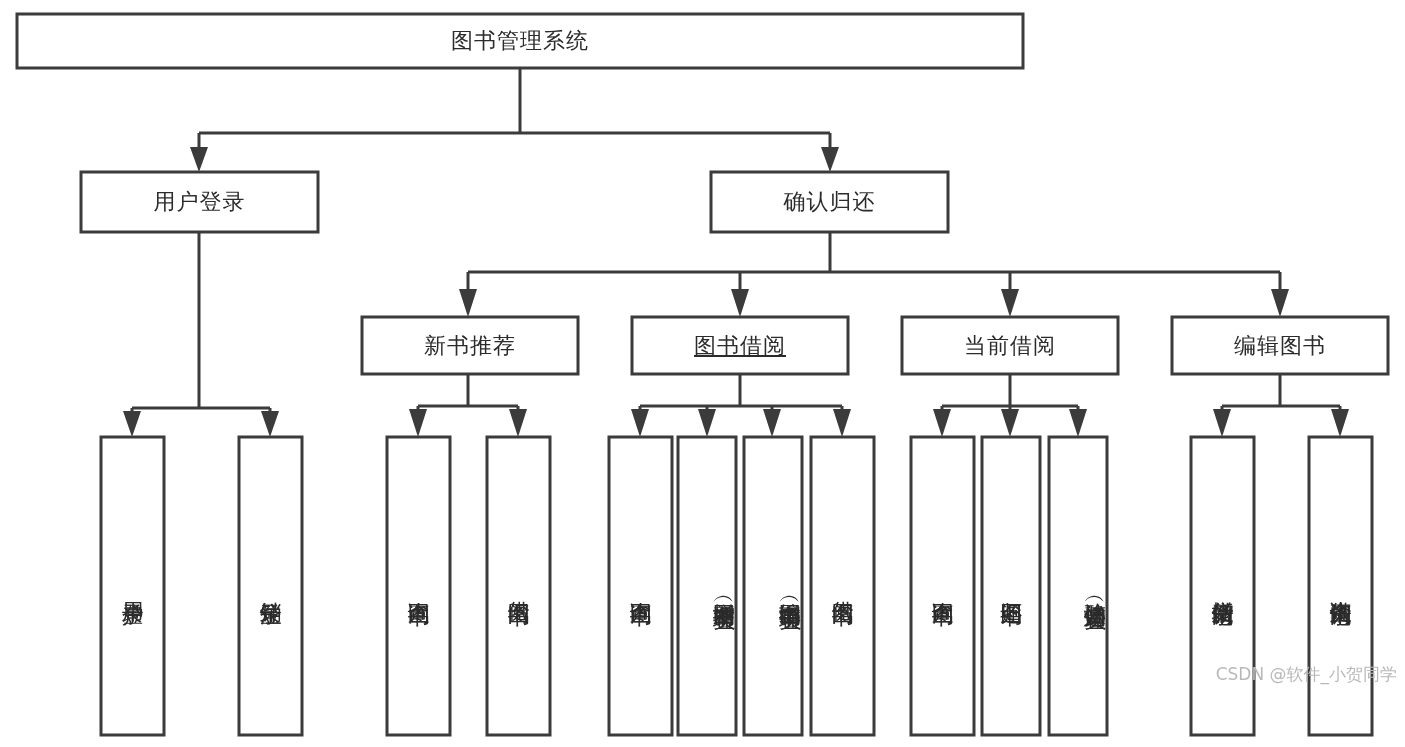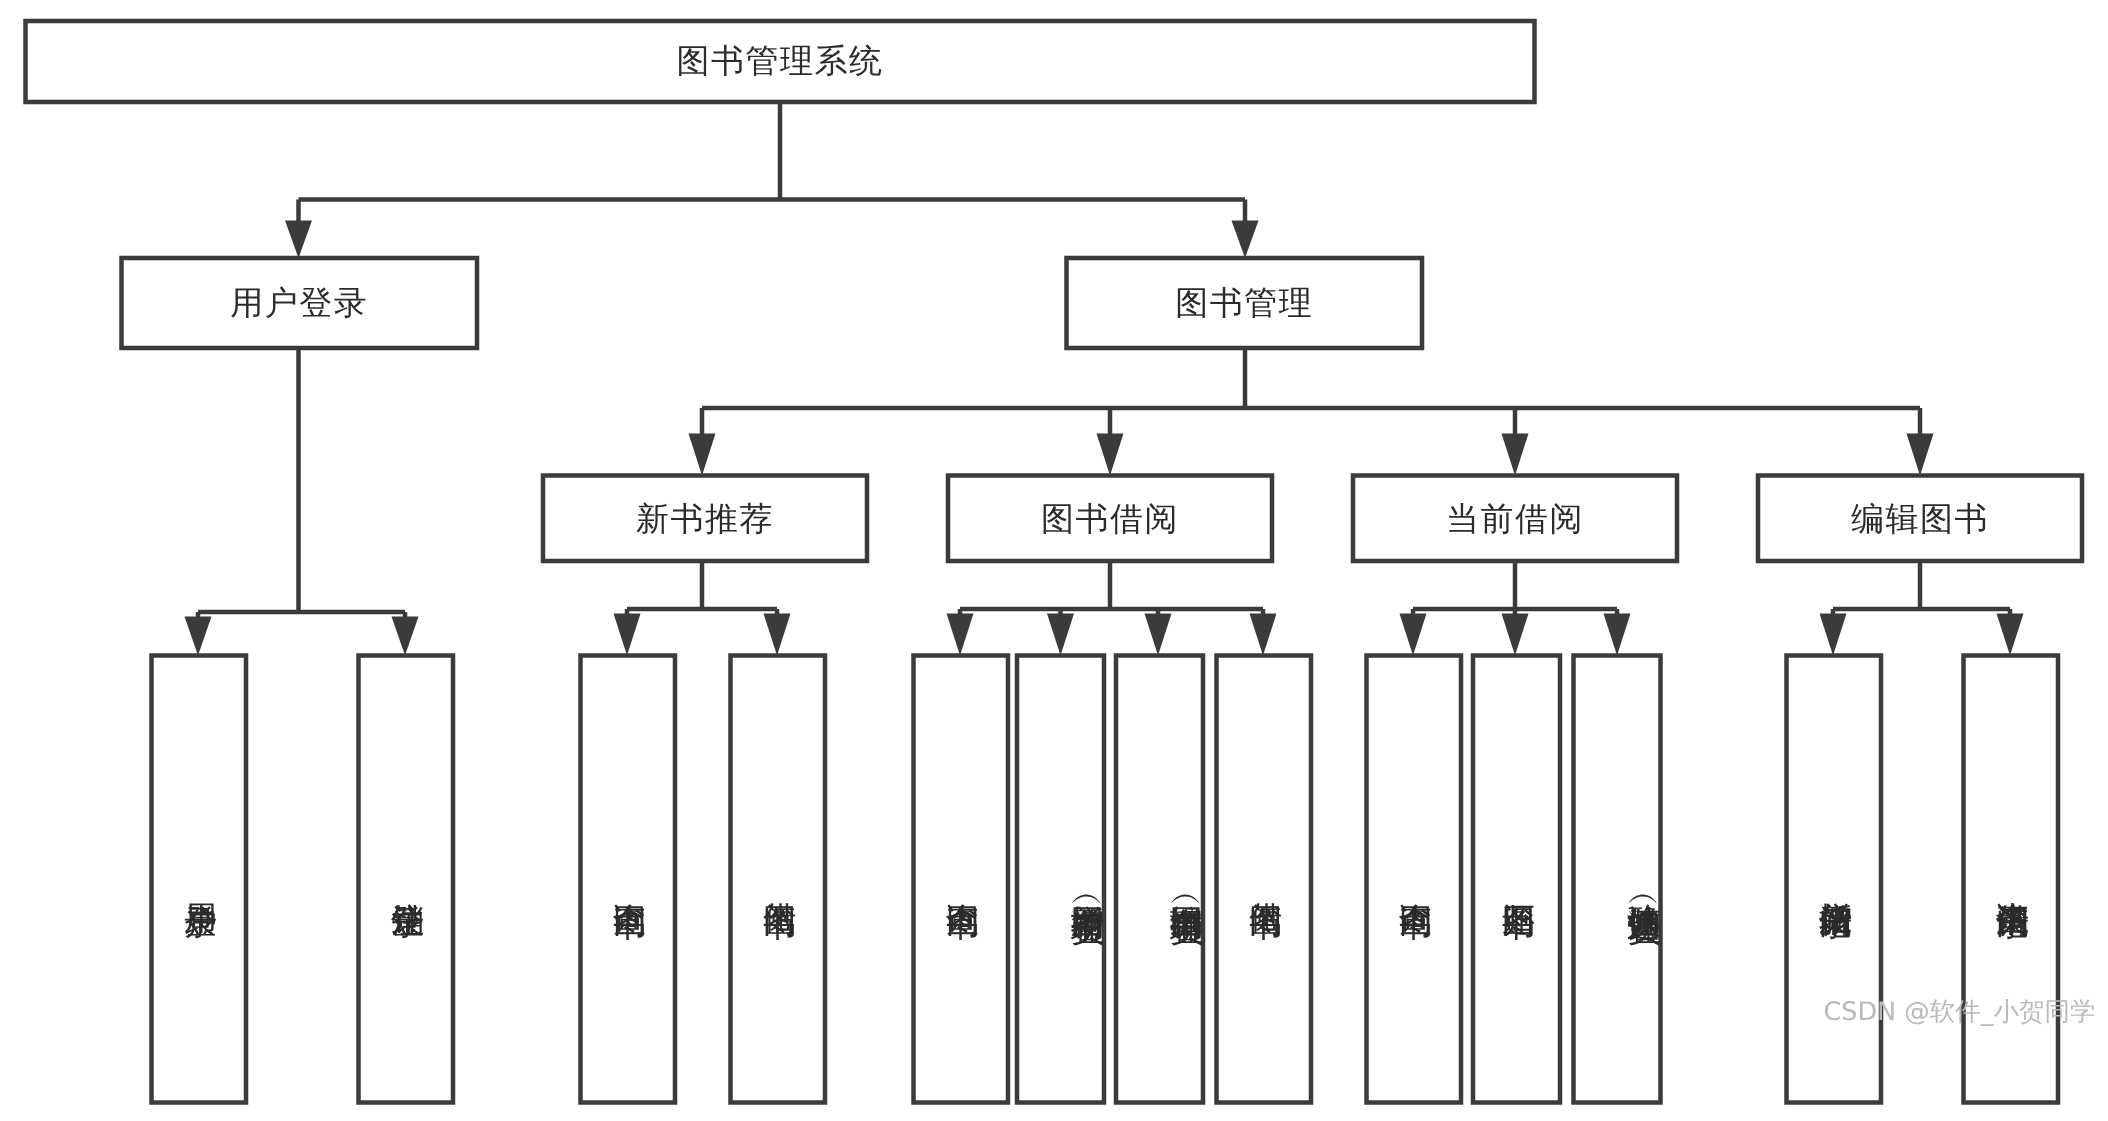--- a/index.html
+++ b/index.html
@@ -193,24 +193,24 @@
     <rect class="node-rect" x="1049" y="437" width="58" height="298"></rect>
 
     <rect class="node-rect" x="1191" y="437" width="63" height="298"></rect>
     <rect class="node-rect" x="1309" y="437" width="63" height="298"></rect>
 
   </svg>
 
   <div class="hlabel-wrap" style="left:17px; top:14px; width:1006px; height:54px;">图书管理系统</div>
 
   <div class="hlabel-wrap" style="left:81px; top:172px; width:237px; height:60px;">用户登录</div>
-  <div class="hlabel-wrap" style="left:711px; top:172px; width:237px; height:60px;">图书管理</div>
+  <div class="hlabel-wrap" style="left:711px; top:172px; width:237px; height:60px;">确认归还</div>
 
   <div class="hlabel-wrap" style="left:362px; top:317px; width:216px; height:57px;">新书推荐</div>
-  <div class="hlabel-wrap" style="left:632px; top:317px; width:216px; height:57px;">图书借阅</div>
+  <div class="hlabel-wrap" style="left:632px; top:317px; width:216px; height:57px;text-decoration:underline;">图书借阅</div>
   <div class="hlabel-wrap" style="left:902px; top:317px; width:216px; height:57px;text-align:right;">当前借阅</div>
   <div class="hlabel-wrap" style="left:1172px; top:317px; width:216px; height:57px;">编辑图书</div>
 
   <div class="vlabel-wrap vlabel-mid" style="left:101px; top:437px; width:63px; height:298px;">用户登录</div>
   <div class="vlabel-wrap vlabel-mid" style="left:239px; top:437px; width:63px; height:298px;">注销登录</div>
 
   <div class="vlabel-wrap vlabel-mid" style="left:387px; top:437px; width:63px; height:298px;">查询图书</div>
   <div class="vlabel-wrap vlabel-mid" style="left:487px; top:437px; width:63px; height:298px;">借阅图书</div>
 
   <div class="vlabel-wrap vlabel-mid" style="left:609px; top:437px; width:63px; height:298px;">查询图书</div>

